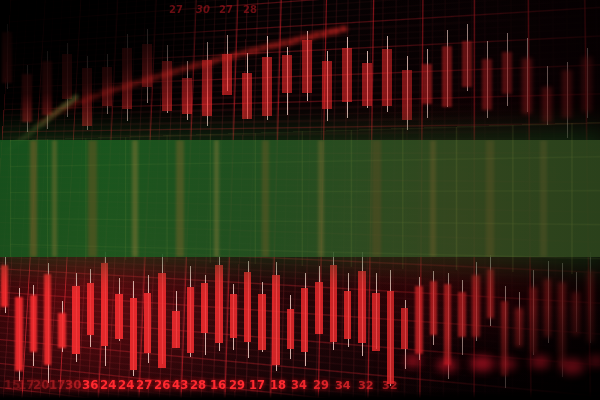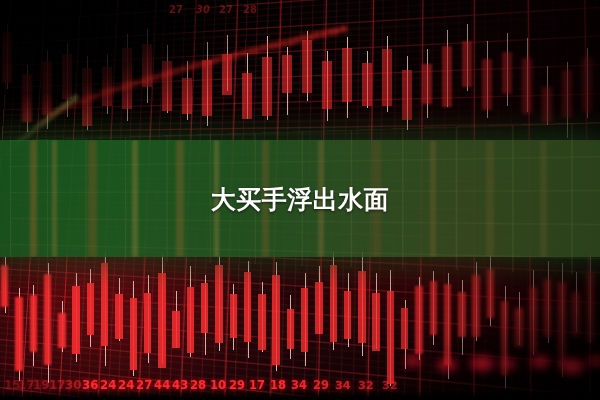--- a/index.html
+++ b/index.html
@@ -407,43 +407,42 @@
       <div class="gbar" style="left: 262px; width: 7px; background: rgba(130, 95, 40, 0.36); filter: blur(1.4px);"></div>
       <div class="gbar" style="left: 318px; width: 6px; background: rgba(160, 120, 55, 0.3); filter: blur(1.4px);"></div>
       <div class="gbar" style="left: 372px; width: 9px; background: rgba(120, 80, 35, 0.3); filter: blur(1.4px);"></div>
       <div class="gbar" style="left: 430px; width: 6px; background: rgba(150, 110, 50, 0.26); filter: blur(1.4px);"></div>
       <div class="gbar" style="left: 486px; width: 8px; background: rgba(130, 95, 42, 0.24); filter: blur(1.4px);"></div>
       <div class="gbar" style="left: 540px; width: 7px; background: rgba(140, 105, 48, 0.2); filter: blur(1.4px);"></div>
     </div>
   <div id="greenbandTexture"></div>
 
   <div id="headline">
-    <span class="ln">大买手浮出水面</span>
   </div>
 
   <div id="axisTop">
       <span class="tickTop" style="left: 169px;">27</span>
       <span class="tickTop" style="left: 196px; font-style: italic;">30</span>
       <span class="tickTop" style="left: 219px;">27</span>
       <span class="tickTop" style="left: 243px;">28</span>
     </div>
   <div id="axis">
       <span class="tick" style="left: 4px; opacity: 0.32; font-size: 12px; filter: blur(0px);">15</span>
       <span class="tick" style="left: 18px; opacity: 0.38; font-size: 12px; filter: blur(0px);">17</span>
-      <span class="tick" style="left: 33px; opacity: 0.44; font-size: 11.9px; filter: blur(0px);">19</span>
+      <span class="tick" style="left: 33px; opacity: 0.44; font-size: 11.9px; filter: blur(0px);">20</span>
       <span class="tick" style="left: 49px; opacity: 0.5; font-size: 11.9px; filter: blur(0px);">17</span>
       <span class="tick" style="left: 65px; opacity: 0.57; font-size: 11.9px; filter: blur(0px);">30</span>
       <span class="tick" style="left: 82px; opacity: 1; font-size: 11.8px; filter: blur(0px);">36</span>
       <span class="tick" style="left: 100px; opacity: 1; font-size: 11.8px; filter: blur(0px);">24</span>
       <span class="tick" style="left: 118px; opacity: 1; font-size: 11.8px; filter: blur(0px);">24</span>
       <span class="tick" style="left: 136px; opacity: 1; font-size: 11.7px; filter: blur(0px);">27</span>
-      <span class="tick" style="left: 154px; opacity: 1; font-size: 11.7px; filter: blur(0px);">44</span>
+      <span class="tick" style="left: 154px; opacity: 1; font-size: 11.7px; filter: blur(0px);">26</span>
       <span class="tick" style="left: 172px; opacity: 1; font-size: 11.7px; filter: blur(0px);">43</span>
       <span class="tick" style="left: 190px; opacity: 1; font-size: 11.6px; filter: blur(0px);">28</span>
-      <span class="tick" style="left: 210px; opacity: 1; font-size: 11.6px; filter: blur(0px);">10</span>
+      <span class="tick" style="left: 210px; opacity: 1; font-size: 11.6px; filter: blur(0px);">16</span>
       <span class="tick" style="left: 229px; opacity: 1; font-size: 11.5px; filter: blur(0px);">29</span>
       <span class="tick" style="left: 249px; opacity: 1; font-size: 11.5px; filter: blur(0px);">17</span>
       <span class="tick" style="left: 270px; opacity: 1; font-size: 11.5px; filter: blur(0px);">18</span>
       <span class="tick" style="left: 291px; opacity: 0.93; font-size: 11.4px; filter: blur(0px);">34</span>
       <span class="tick" style="left: 313px; opacity: 0.85; font-size: 11.4px; filter: blur(0.1px);">29</span>
       <span class="tick" style="left: 335px; opacity: 0.77; font-size: 11.3px; filter: blur(0.3px);">34</span>
       <span class="tick" style="left: 358px; opacity: 0.69; font-size: 11.3px; filter: blur(0.5px);">32</span>
       <span class="tick" style="left: 382px; opacity: 0.61; font-size: 11.2px; filter: blur(0.7px);">32</span>
     </div>
 

